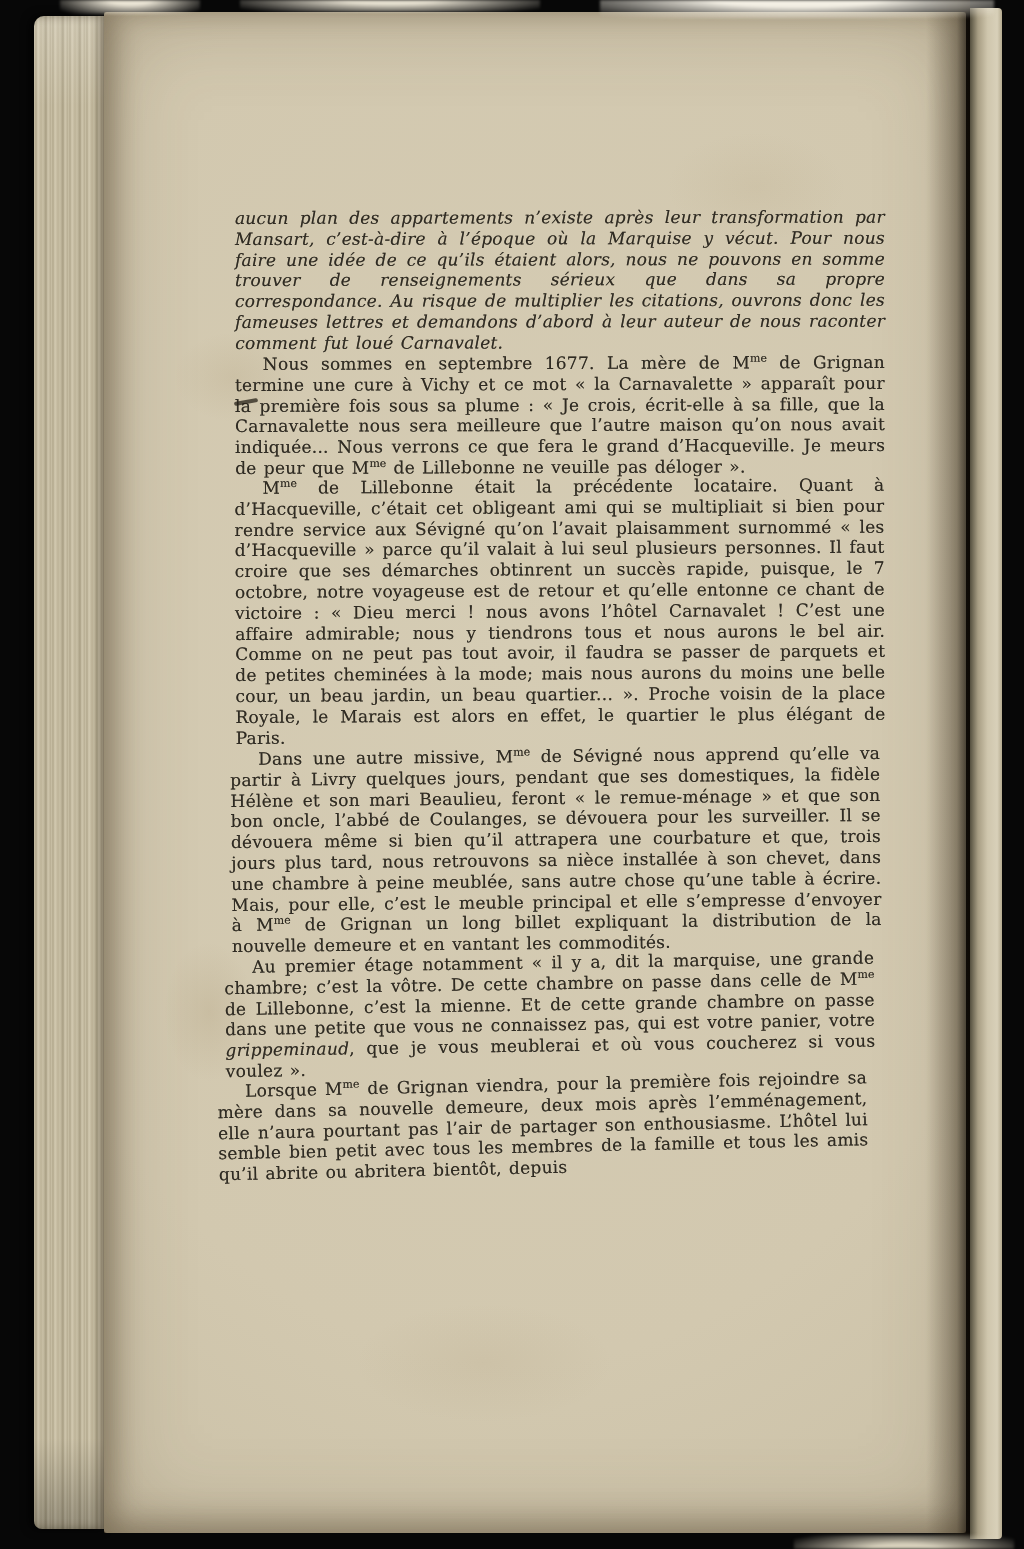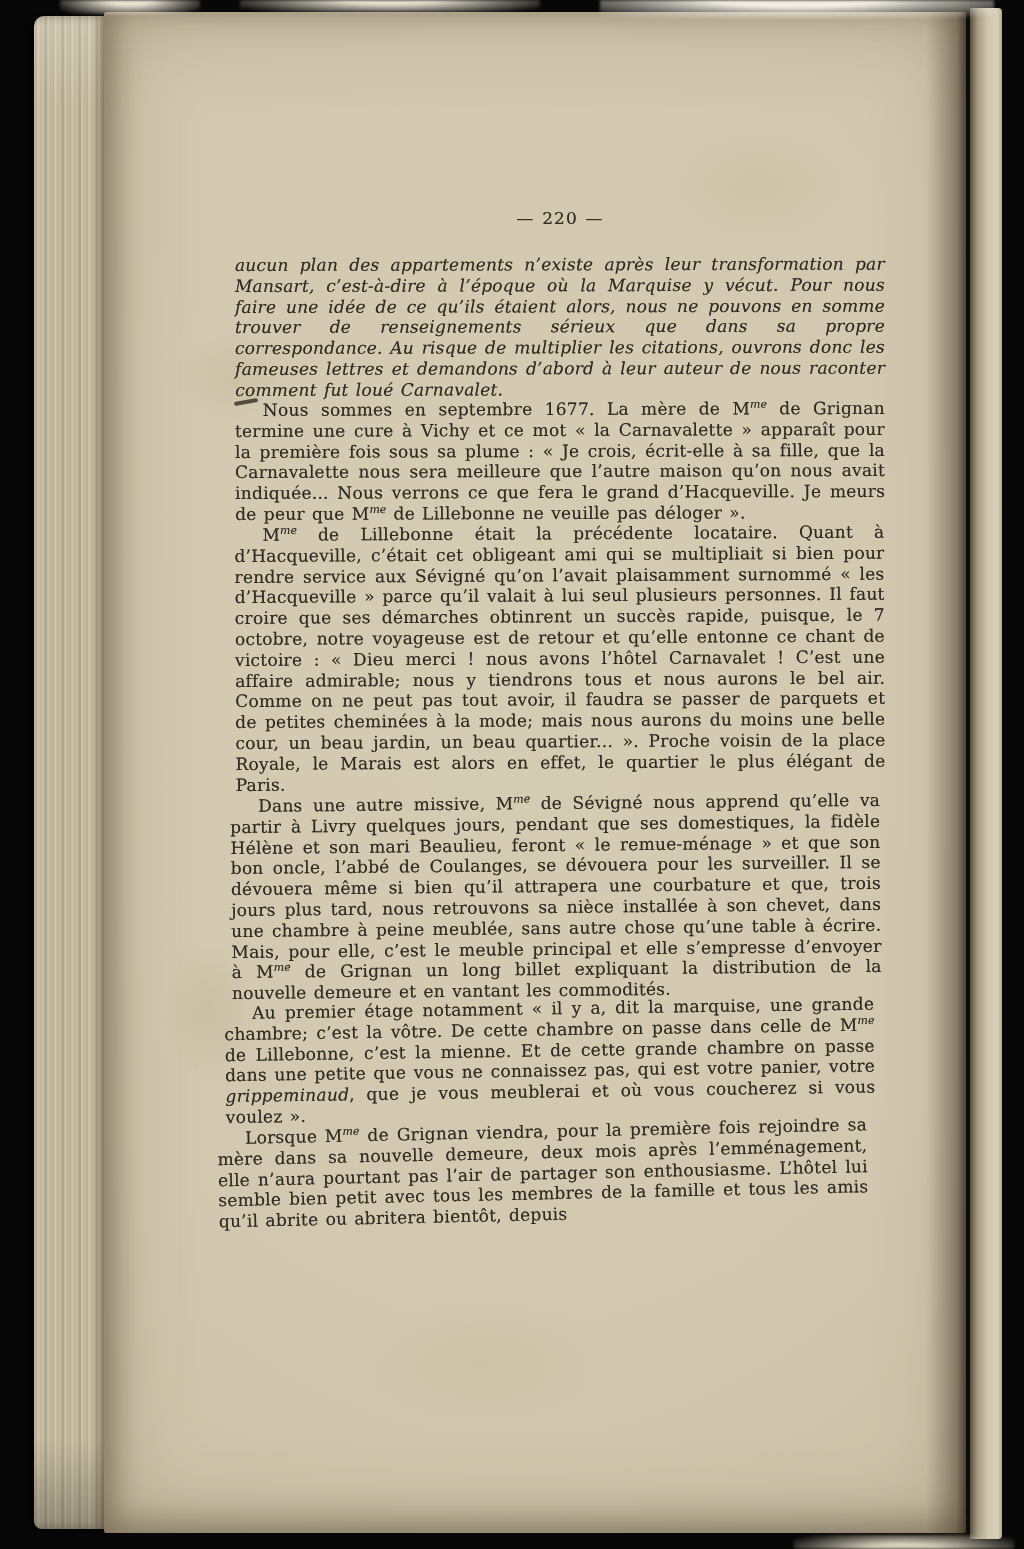--- a/index.html
+++ b/index.html
@@ -129,21 +129,20 @@
   .paragraphs p:nth-of-type(2) { transform: rotate(-0.18deg); }
   .paragraphs p:nth-of-type(3) { transform: rotate(-0.30deg); }
   .paragraphs p:nth-of-type(4) { transform: rotate(-0.55deg) translateX(-4px); }
   .paragraphs p:nth-of-type(5) { transform: rotate(-0.85deg) translateX(-10px); }
   .paragraphs p:nth-of-type(6) { transform: rotate(-1.25deg) translateX(-17px); }
   .paragraphs sup {
     font-size: 11px;
     line-height: 0;
     vertical-align: super;
     letter-spacing: 0;
-    font-style: italic;
   }
   .paragraphs i { font-style: italic; }
 
   
   .ink-mark {
     position: absolute;
     left: 130px;
     top: 388px;
     width: 24px;
     height: 4px;
@@ -159,21 +158,20 @@
 
   <div class="page-stack-left"></div>
 
   <div class="page-main">
     <div class="stain stain-1"></div>
     <div class="stain stain-2"></div>
     <div class="stain stain-3"></div>
     <div class="stain stain-4"></div>
 
     <div class="text-block">
-      <div class="page-number">— 220 —</div>
       <div class="paragraphs">
           <p><span>aucun plan des appartements n’existe après leur transformation par Mansart, c’est-à-dire à l’époque où la Marquise y vécut. Pour nous faire une idée de ce qu’ils étaient alors, nous ne pouvons en somme trouver de renseignements sérieux que dans sa propre correspondance. Au risque de multiplier les citations, ouvrons donc les fameuses lettres et demandons d’abord à leur auteur de nous raconter comment fut loué Carnavalet.</span></p>
           <p class="indent"><span>Nous sommes en septembre 1677. La mère de M</span><sup>me</sup><span> de Grignan termine une cure à Vichy et ce mot « la Carnavalette » apparaît pour la première fois sous sa plume : « Je crois, écrit-elle à sa fille, que la Carnavalette nous sera meilleure que l’autre maison qu’on nous avait indiquée... Nous verrons ce que fera le grand d’Hacqueville. Je meurs de peur que M</span><sup>me</sup><span> de Lillebonne ne veuille pas déloger ».</span></p>
           <p class="indent"><span>M</span><sup>me</sup><span> de Lillebonne était la précédente locataire. Quant à d’Hacqueville, c’était cet obligeant ami qui se multipliait si bien pour rendre service aux Sévigné qu’on l’avait plaisamment surnommé « les d’Hacqueville » parce qu’il valait à lui seul plusieurs personnes. Il faut croire que ses démarches obtinrent un succès rapide, puisque, le 7 octobre, notre voyageuse est de retour et qu’elle entonne ce chant de victoire : « Dieu merci ! nous avons l’hôtel Carnavalet ! C’est une affaire admirable; nous y tiendrons tous et nous aurons le bel air. Comme on ne peut pas tout avoir, il faudra se passer de parquets et de petites cheminées à la mode; mais nous aurons du moins une belle cour, un beau jardin, un beau quartier... ». Proche voisin de la place Royale, le Marais est alors en effet, le quartier le plus élégant de Paris.</span></p>
           <p class="indent"><span>Dans une autre missive, M</span><sup>me</sup><span> de Sévigné nous apprend qu’elle va partir à Livry quelques jours, pendant que ses domestiques, la fidèle Hélène et son mari Beaulieu, feront « le remue-ménage » et que son bon oncle, l’abbé de Coulanges, se dévouera pour les surveiller. Il se dévouera même si bien qu’il attrapera une courbature et que, trois jours plus tard, nous retrouvons sa nièce installée à son chevet, dans une chambre à peine meublée, sans autre chose qu’une table à écrire. Mais, pour elle, c’est le meuble principal et elle s’empresse d’envoyer à M</span><sup>me</sup><span> de Grignan un long billet expliquant la distribution de la nouvelle demeure et en vantant les commodités.</span></p>
           <p class="indent"><span>Au premier étage notamment « il y a, dit la marquise, une grande chambre; c’est la vôtre. De cette chambre on passe dans celle de M</span><sup>me</sup><span> de Lillebonne, c’est la mienne. Et de cette grande chambre on passe dans une petite que vous ne connaissez pas, qui est votre panier, votre </span><i>grippeminaud</i><span>, que je vous meublerai et où vous coucherez si vous voulez ».</span></p>
           <p class="indent"><span>Lorsque M</span><sup>me</sup><span> de Grignan viendra, pour la première fois rejoindre sa mère dans sa nouvelle demeure, deux mois après l’emménagement, elle n’aura pourtant pas l’air de partager son enthousiasme. L’hôtel lui semble bien petit avec tous les membres de la famille et tous les amis qu’il abrite ou abritera bientôt, depuis</span></p>
         </div>
     </div>
 

